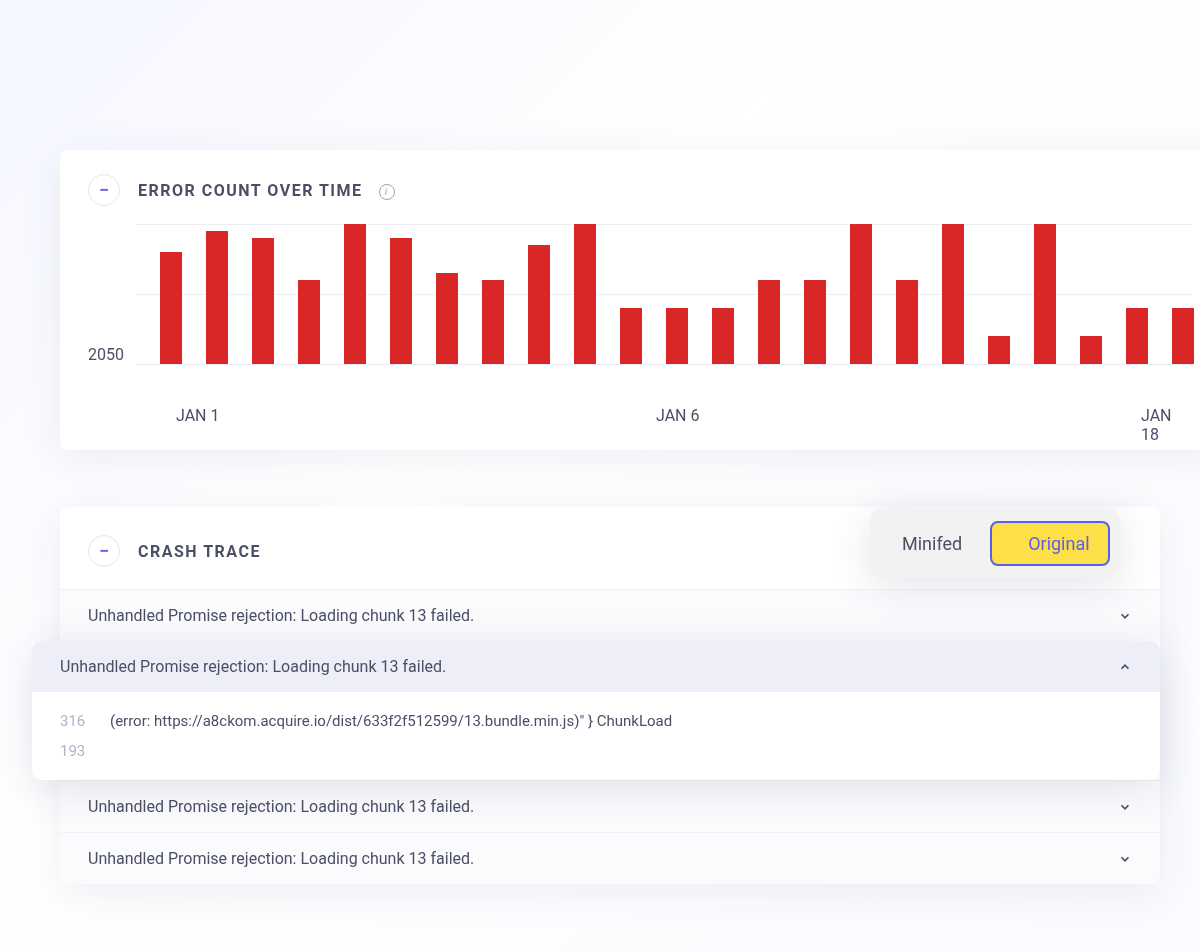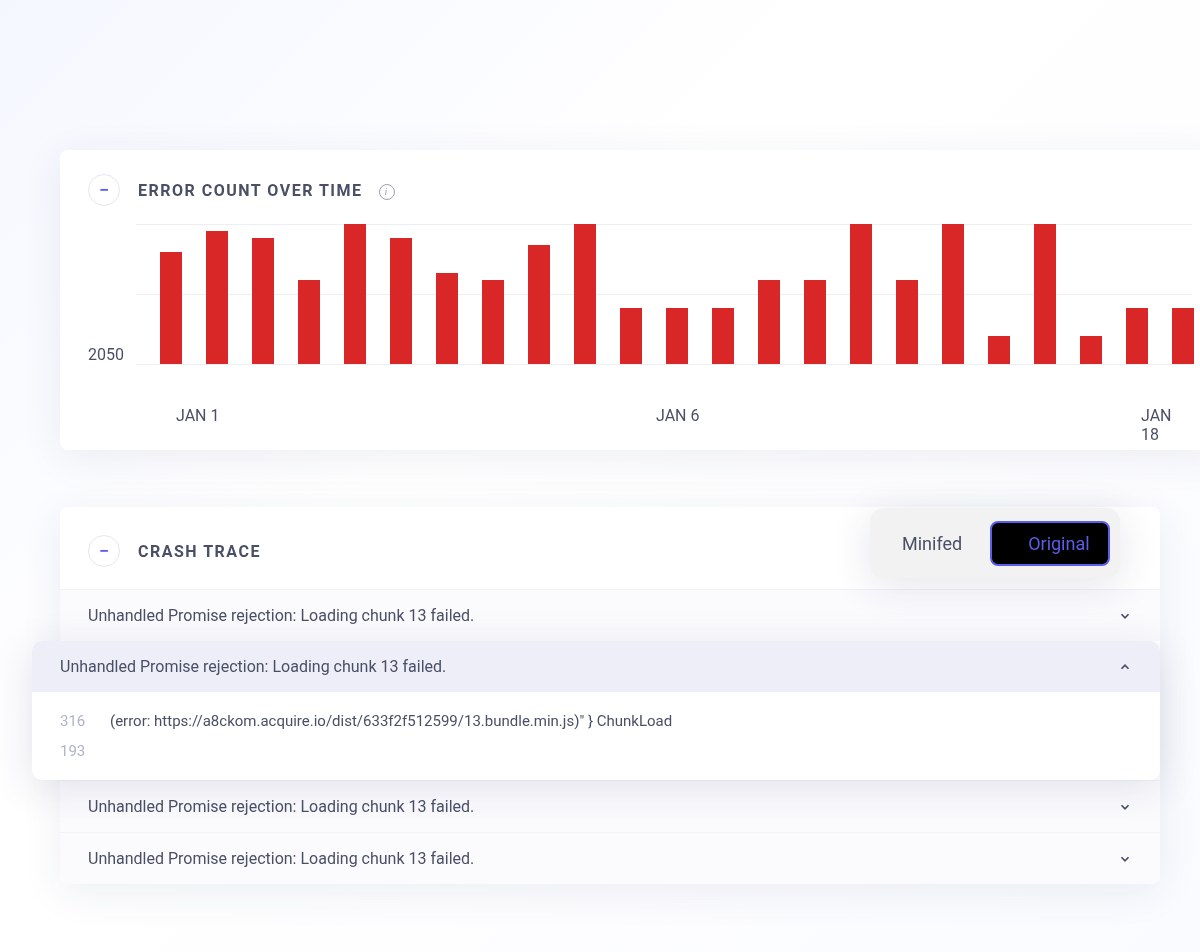--- a/index.html
+++ b/index.html
@@ -206,21 +206,21 @@
       color: #4a4f66;
       padding: 10px 18px;
       border-radius: 8px;
       cursor: pointer;
       background: transparent;
       border: 2px solid transparent;
     }
     .toggle-option.active {
       color: #5b5ee9;
       border: 2px solid #5b5ee9;
-      background: #000000;
+      background: #fde047;
       padding-left: 36px;
     }
   </style>
 </head>
 <body>
 
 <div class="panel chart-panel">
   <div class="panel-header">
     <div class="collapse-btn">−</div>
     <div class="panel-title">

